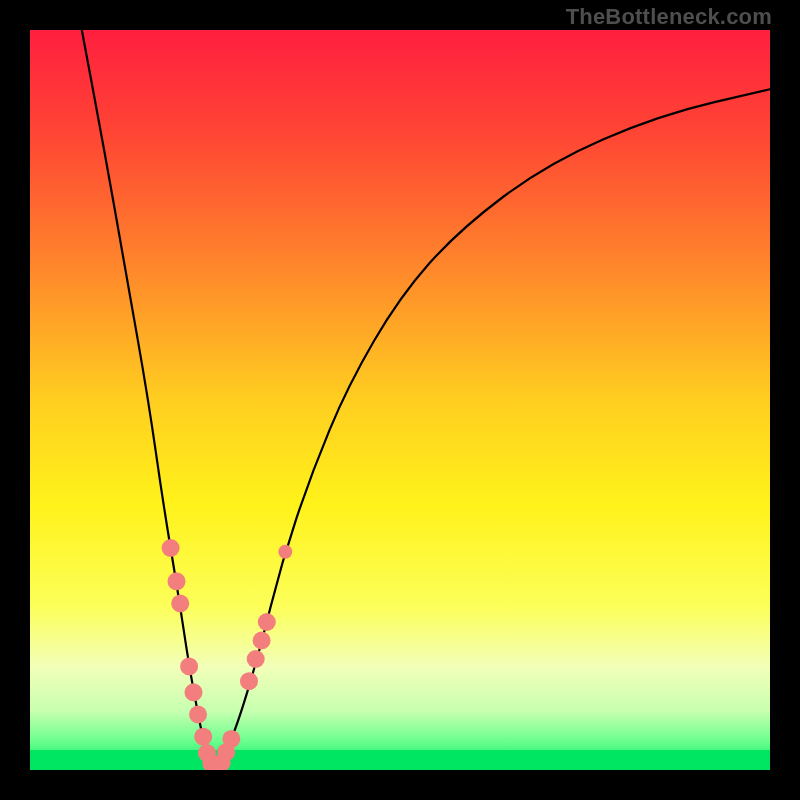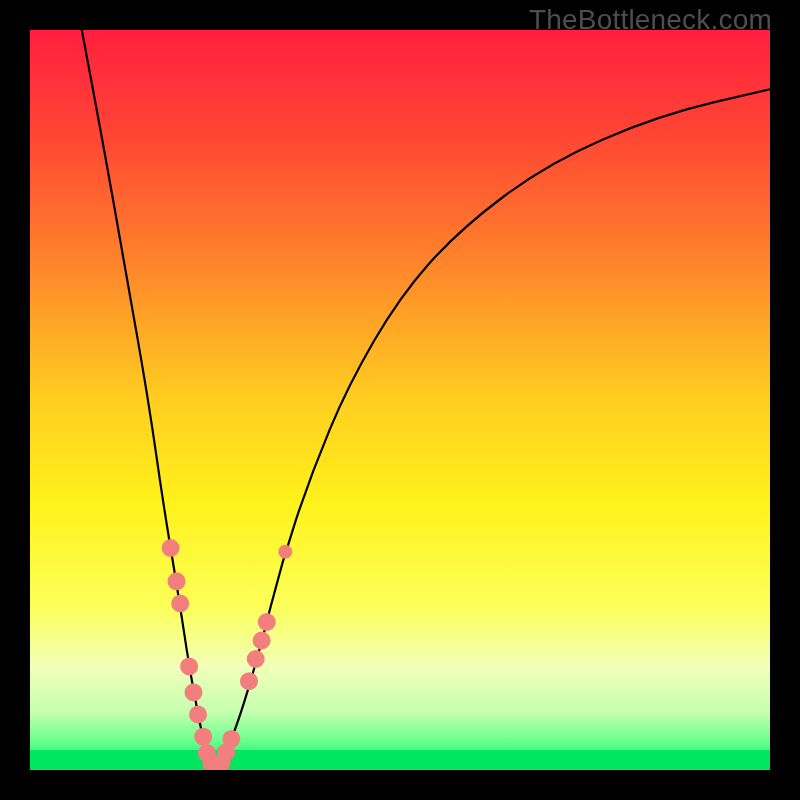--- a/index.html
+++ b/index.html
@@ -30,22 +30,22 @@
     position: absolute;
     inset: 0;
   }
   .solid-green {
     position: absolute;
     left: 0; right: 0;
   }
   .watermark {
     position: absolute;
     color: #4e4e4e;
-    font-size: 28px;
-    font-weight: 400;
+    font-size: 22px;
+    font-weight: 700;
     letter-spacing: 0.2px;
   }
   svg.curve {
     position: absolute;
     inset: 0;
     width: 100%;
     height: 100%;
   }
 </style>
 </head>

